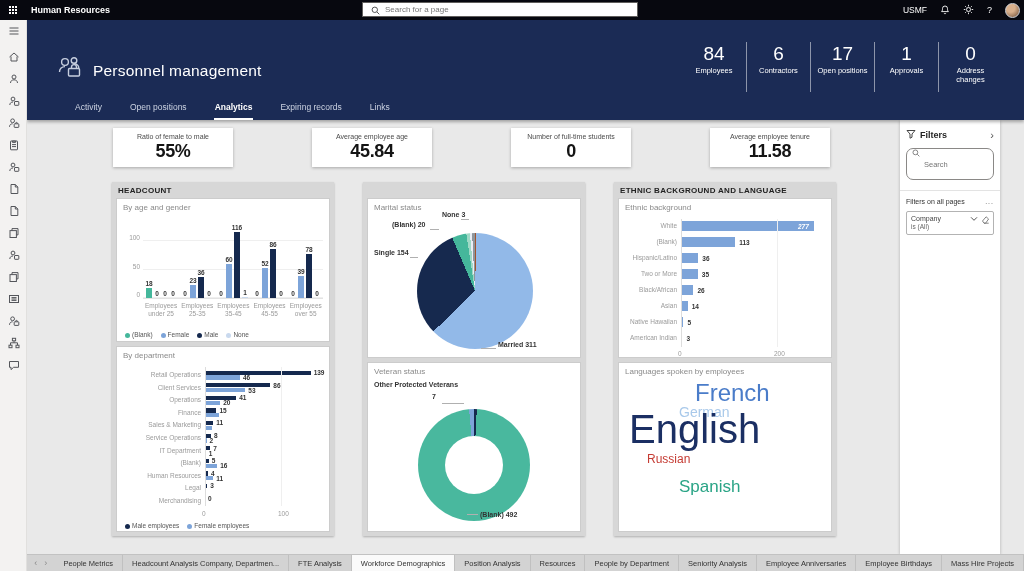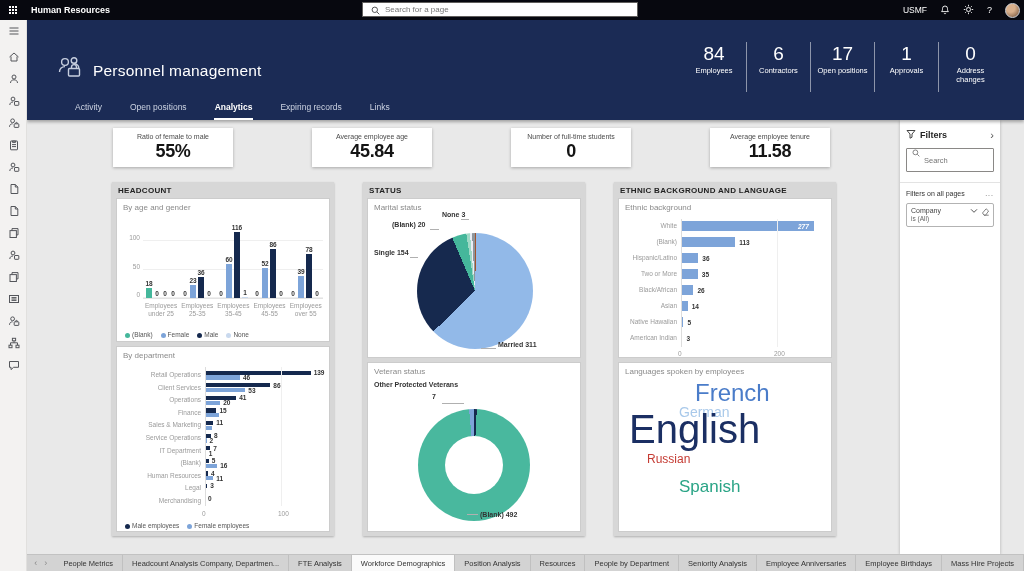--- a/index.html
+++ b/index.html
@@ -95,21 +95,21 @@
 
   
   .word { position:absolute; font-weight:500; line-height:1; white-space:nowrap; cursor:pointer; }
 
   
   .filters { position:absolute; left:873px; top:0; width:100px; height:100%; background:#fff;
              box-shadow:0 1px 3px rgba(0,0,0,.25); font-size:8px; }
   .f-head { display:flex; align-items:center; padding:9px 6px 7px; gap:4px; }
   .f-title { font-size:9px; font-weight:bold; color:#252525; flex:1; }
   .f-chev { color:#555; font-size:11px; line-height:9px; cursor:pointer; }
-  .f-search { margin:0 6px; height:24px; border:1px solid #8a8886; border-radius:1px; display:flex;
+  .f-search { margin:0 6px; height:32px; border:1px solid #8a8886; border-radius:7px; display:flex;
               gap:4px; padding:0 5px; }
   .f-search input { border:none; outline:none; width:60px; font-size:7.5px; color:#666;
                     font-family:"Liberation Sans", sans-serif; }
   .f-div { border-top:1px solid #e3e3e3; margin:10px 0 7px; }
   .f-sect { display:flex; padding:0 6px; font-size:7px; color:#333; align-items:center; }
   .f-more { margin-left:auto; color:#555; letter-spacing:1px; cursor:pointer; }
   .f-card { margin:6px; border:1px solid #b3b3b3; border-radius:2px; min-height:24px; padding:3px 4px; position:relative; cursor:pointer; }
   .f-field { font-size:7px; color:#444; }
   .f-cond { font-size:6.5px; color:#666; margin-top:1px; }
   .f-cardicons { position:absolute; right:3px; top:3px; display:flex; gap:3px; }
@@ -532,21 +532,20 @@
           <div class="axtick" style="left: 161px; top: 144.6px;">100</div>
           <div class="clegend" style="bottom: 2px;">
             <div><span class="ldot" style="background:#15294e"></span>Male employees</div>
             <div><span class="ldot" style="background:#7da4d9"></span>Female employees</div>
           </div>
         </div>
     </div>
   </section>
 
   <section class="panel" style="left:336px">
-    <div class="panel-header">STATUS</div>
     <div class="card" style="top:16px;height:160px">
       <div class="card-title">Marital status</div>
       <div id="marital-pie" style="position: absolute; inset: 0px;">
           <div class="pie" style="left: 49px; top: 34px; width: 116px; height: 116px; background: conic-gradient(rgb(162, 84, 44) 0deg, rgb(162, 84, 44) 1.44289deg, rgb(146, 185, 232) 1.44289deg, rgb(146, 185, 232) 225.812deg, rgb(22, 41, 78) 225.812deg, rgb(22, 41, 78) 336.914deg, rgb(69, 183, 155) 336.914deg, rgb(69, 183, 155) 351.343deg, rgb(159, 217, 198) 351.343deg, rgb(159, 217, 198) 354.95deg, rgb(233, 237, 244) 354.95deg, rgb(233, 237, 244) 357.114deg, rgb(142, 149, 156) 357.114deg, rgb(142, 149, 156) 360deg);"></div>
           <div class="callout" style="left: 24px; top: 22px;">(Blank) 20</div>
           <div class="lline" style="left: 62px; top: 30px; width: 9px;"></div>
           <div class="callout" style="left: 74px; top: 12px;">None 3</div>
           <div class="lline" style="left: 93px; top: 20px; width: 8px;"></div>
           <div class="callout" style="left: 6px; top: 50px;">Single 154</div>
           <div class="lline" style="left: 42px; top: 58px; width: 8px;"></div>

